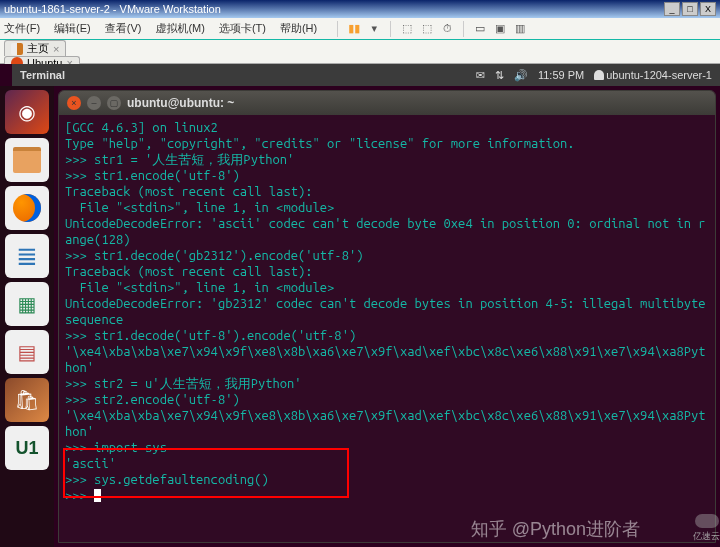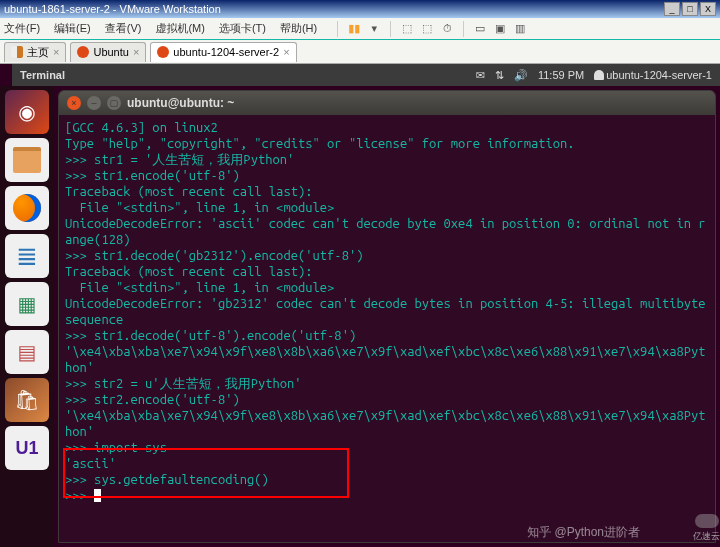--- a/index.html
+++ b/index.html
@@ -8,21 +8,21 @@
 .outer-titlebar { height: 18px; background: linear-gradient(#0a246a, #a6caf0); color: #fff; display: flex; align-items: center; padding: 0 4px; font-size: 11px; }
 .outer-titlebar .title { flex: 1; }
 .outer-titlebar .wbtn { width: 16px; height: 14px; background: #ccc; color: #000; font-size: 9px; display: inline-flex; align-items: center; justify-content: center; margin-left: 2px; border: 1px solid #888; }
 
 .menubar { height: 22px; background: #f4f4f0; display: flex; align-items: center; padding: 0 4px; font-size: 11px; color: #333; border-bottom: 1px solid #14b8a6; }
 .menubar .mitem { margin-right: 14px; }
 .menubar .sep { width: 1px; height: 16px; background: #ccc; margin: 0 6px; }
 .menubar .tbtn { width: 16px; height: 16px; margin: 0 2px; display: inline-flex; align-items: center; justify-content: center; font-size: 11px; color: #555; }
 .menubar .pause { color: #f8a030; }
 
-.tabstrip { height: 24px; background: #f4f4f0; display: flex; align-items: center; padding: 0 4px; border-bottom: 1px solid #aaa; font-size: 11px; }
+.tabstrip { height: 24px; background: #f4f4f0; display: flex; align-items: flex-start; padding: 0 4px; border-bottom: 1px solid #aaa; font-size: 11px; flex-direction: column; }
 .tab { height: 20px; background: #fff; border: 1px solid #aaa; border-bottom: none; border-radius: 3px 3px 0 0; display: flex; align-items: center; padding: 0 6px; margin-right: 4px; gap: 4px; }
 .tab.inactive { background: #e8e8e4; }
 .tab .ticon { width: 12px; height: 12px; display: inline-block; }
 .tab .home { background: conic-gradient(#cc7722 0 180deg, #eee 180deg); border-radius: 2px; }
 .tab .ubu { background: #dd4814; border-radius: 50%; }
 .tab .close { color: #888; font-size: 11px; cursor: pointer; }
 
 .ubuntu-area { position: relative; height: 483px; background: #2c001e; display: flex; }
 .gnome-panel { position: absolute; top: 0; left: 12px; right: 0; height: 22px; background: #3b3b3b; color: #ddd; display: flex; align-items: center; font-size: 11px; padding: 0 8px; z-index: 5; }
 .gnome-panel .ptitle { font-weight: bold; flex: 1; }
@@ -33,34 +33,34 @@
 .licon { width: 44px; height: 44px; border-radius: 6px; display: flex; align-items: center; justify-content: center; font-size: 20px; color: #fff; }
 .l-dash { background: linear-gradient(135deg, #5e2750, #dd4814); }
 .l-files { background: #f0f0f0; }
 .l-files::before { content: ""; width: 28px; height: 22px; background: #e8a260; border-radius: 2px; border-top: 4px solid #c8823a; }
 .l-ff { background: #f0f0f0; }
 .l-ff::before { content: ""; width: 28px; height: 28px; background: radial-gradient(circle at 30% 30%, #ff9500, #e66000); border-radius: 50%; box-shadow: inset -6px 0 0 #0060df; }
 .l-doc { background: #f0f0f0; color: #2e75b6; font-size: 26px; }
 .l-calc { background: #f0f0f0; color: #2e8b57; }
 .l-pres { background: #f0f0f0; color: #c0504d; }
 .l-sw { background: linear-gradient(135deg, #8b4a2b, #dd8844); }
-.l-u1 { background: #f0f0f0; color: #4c1d95; font-weight: bold; font-size: 18px; }
+.l-u1 { background: #f0f0f0; color: #14532d; font-weight: bold; font-size: 18px; }
 
 .term-window { position: absolute; top: 26px; left: 58px; right: 4px; bottom: 4px; background: #300a24; border: 1px solid #3c3b37; border-radius: 6px 6px 0 0; overflow: hidden; display: flex; flex-direction: column; }
 .term-titlebar { height: 24px; background: linear-gradient(#54524d, #3c3b37); display: flex; align-items: center; padding: 0 8px; gap: 6px; color: #ddd; font-size: 12px; }
 .term-titlebar .twbtn { width: 14px; height: 14px; border-radius: 50%; background: #6b6964; display: flex; align-items: center; justify-content: center; font-size: 9px; color: #333; }
 .term-titlebar .twbtn.close { background: #e95420; }
 .term-titlebar .ttitle { flex: 1; font-weight: bold; }
 
 .term-body { flex: 1; padding: 4px 6px; font-family: "Ubuntu Mono", monospace; font-size: 13px; line-height: 16px; color: #14b8a6; overflow: hidden; position: relative; }
 .term-body .ln { white-space: pre-wrap; word-break: break-all; }
 .redbox { position: absolute; border: 2px solid red; left: 4px; width: 286px; height: 50px; top: 333px; pointer-events: none; }
 .cursor { display: inline-block; width: 7px; height: 13px; background: #fff; vertical-align: text-bottom; }
 
-.watermark1 { position: absolute; right: 80px; bottom: 6px; color: rgba(255,255,255,0.5); font-size: 12px; }
+.watermark1 { position: absolute; right: 80px; bottom: 6px; color: rgba(255,255,255,0.5); font-size: 18px; }
 .watermark2 { position: absolute; right: 0; bottom: 4px; color: rgba(180,180,180,0.9); font-size: 9px; text-align: center; }
 .watermark2 .cloud { width: 24px; height: 14px; background: rgba(180,180,180,0.4); border-radius: 10px; margin: 0 auto 2px; }
 </style>
 </head>
 <body>
 
 <div class="outer-titlebar">
   <span class="title">ubuntu-1861-server-2 - VMware Workstation</span>
   <span class="wbtn">_</span>
   <span class="wbtn">□</span>

